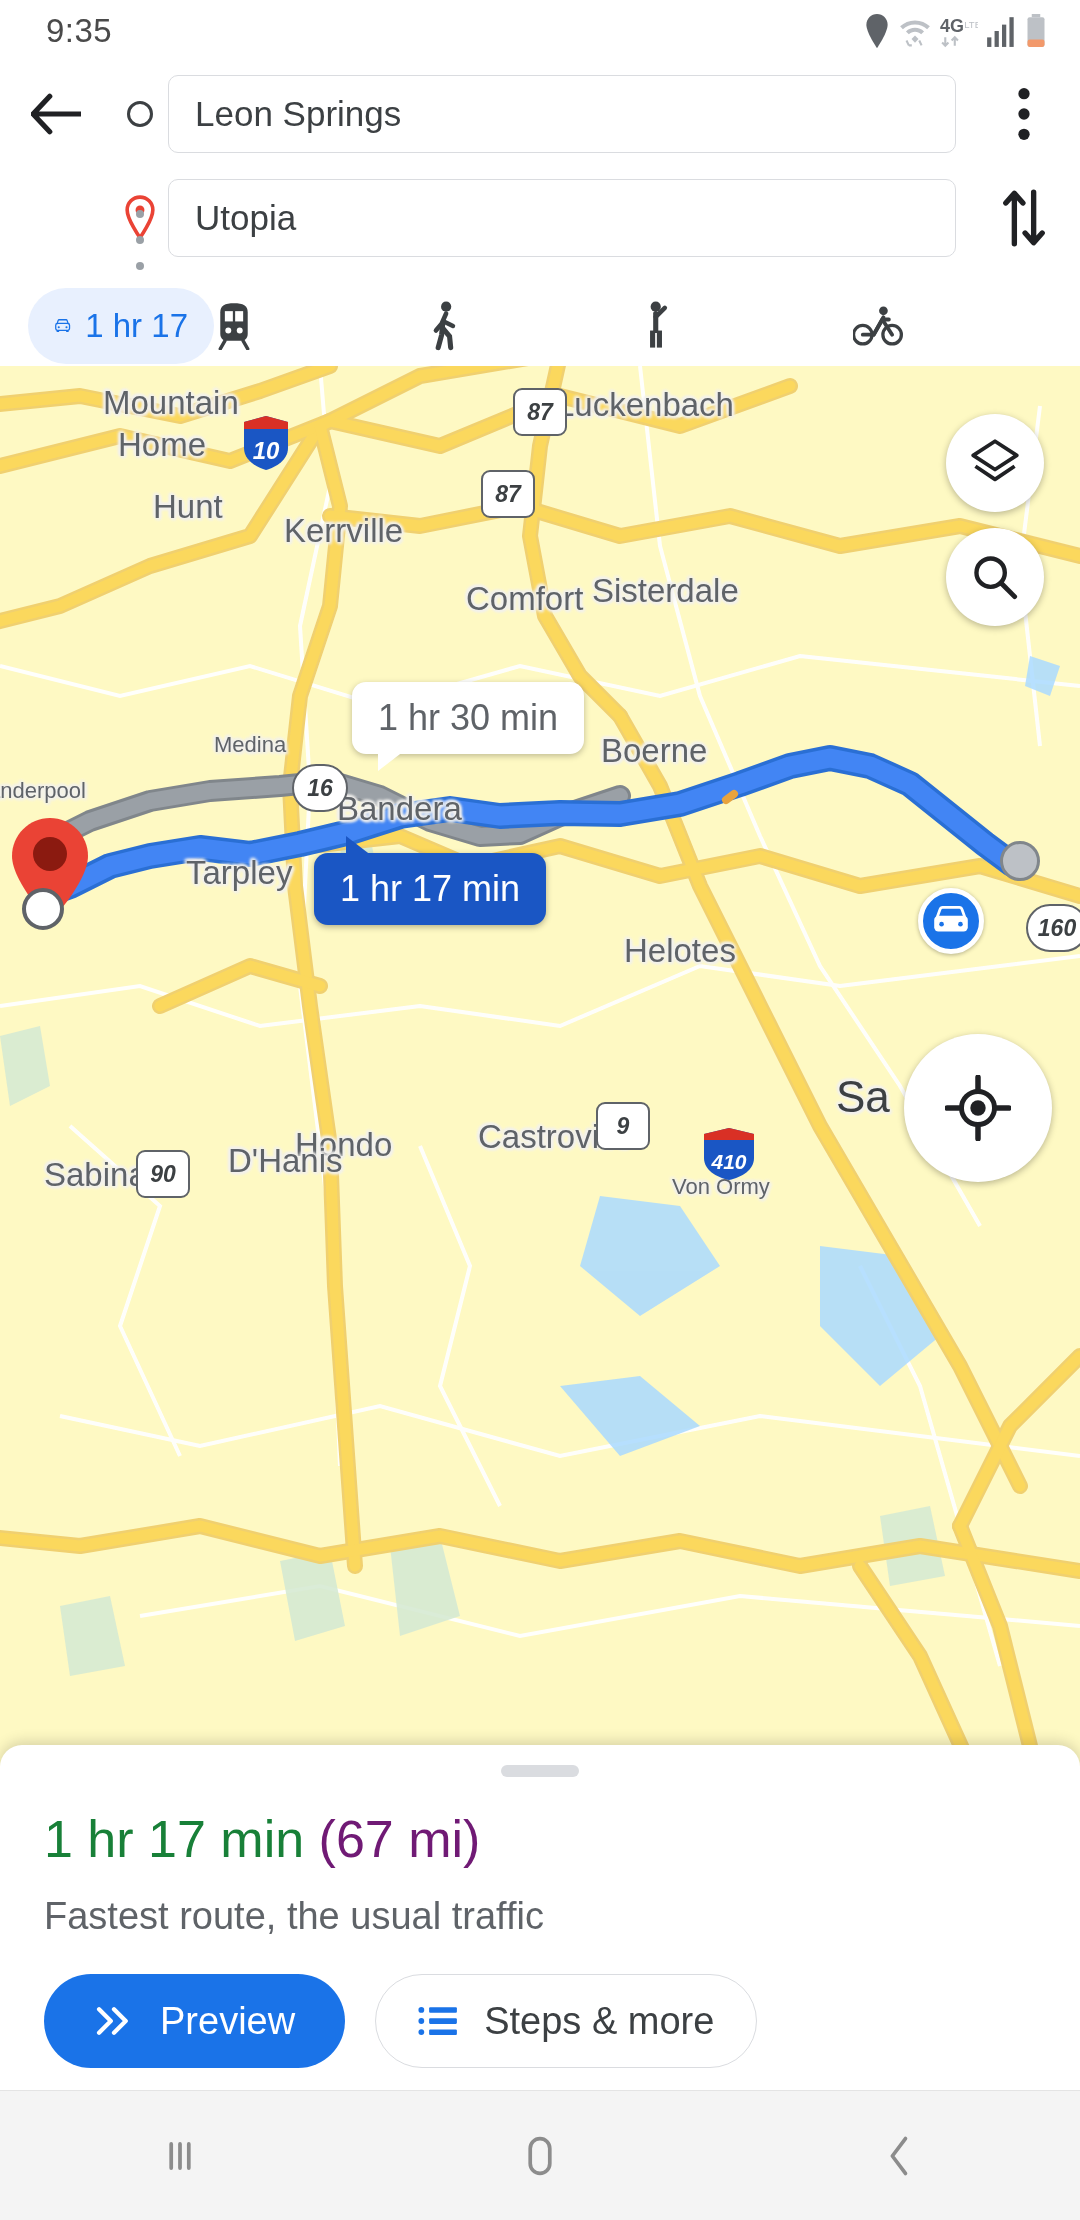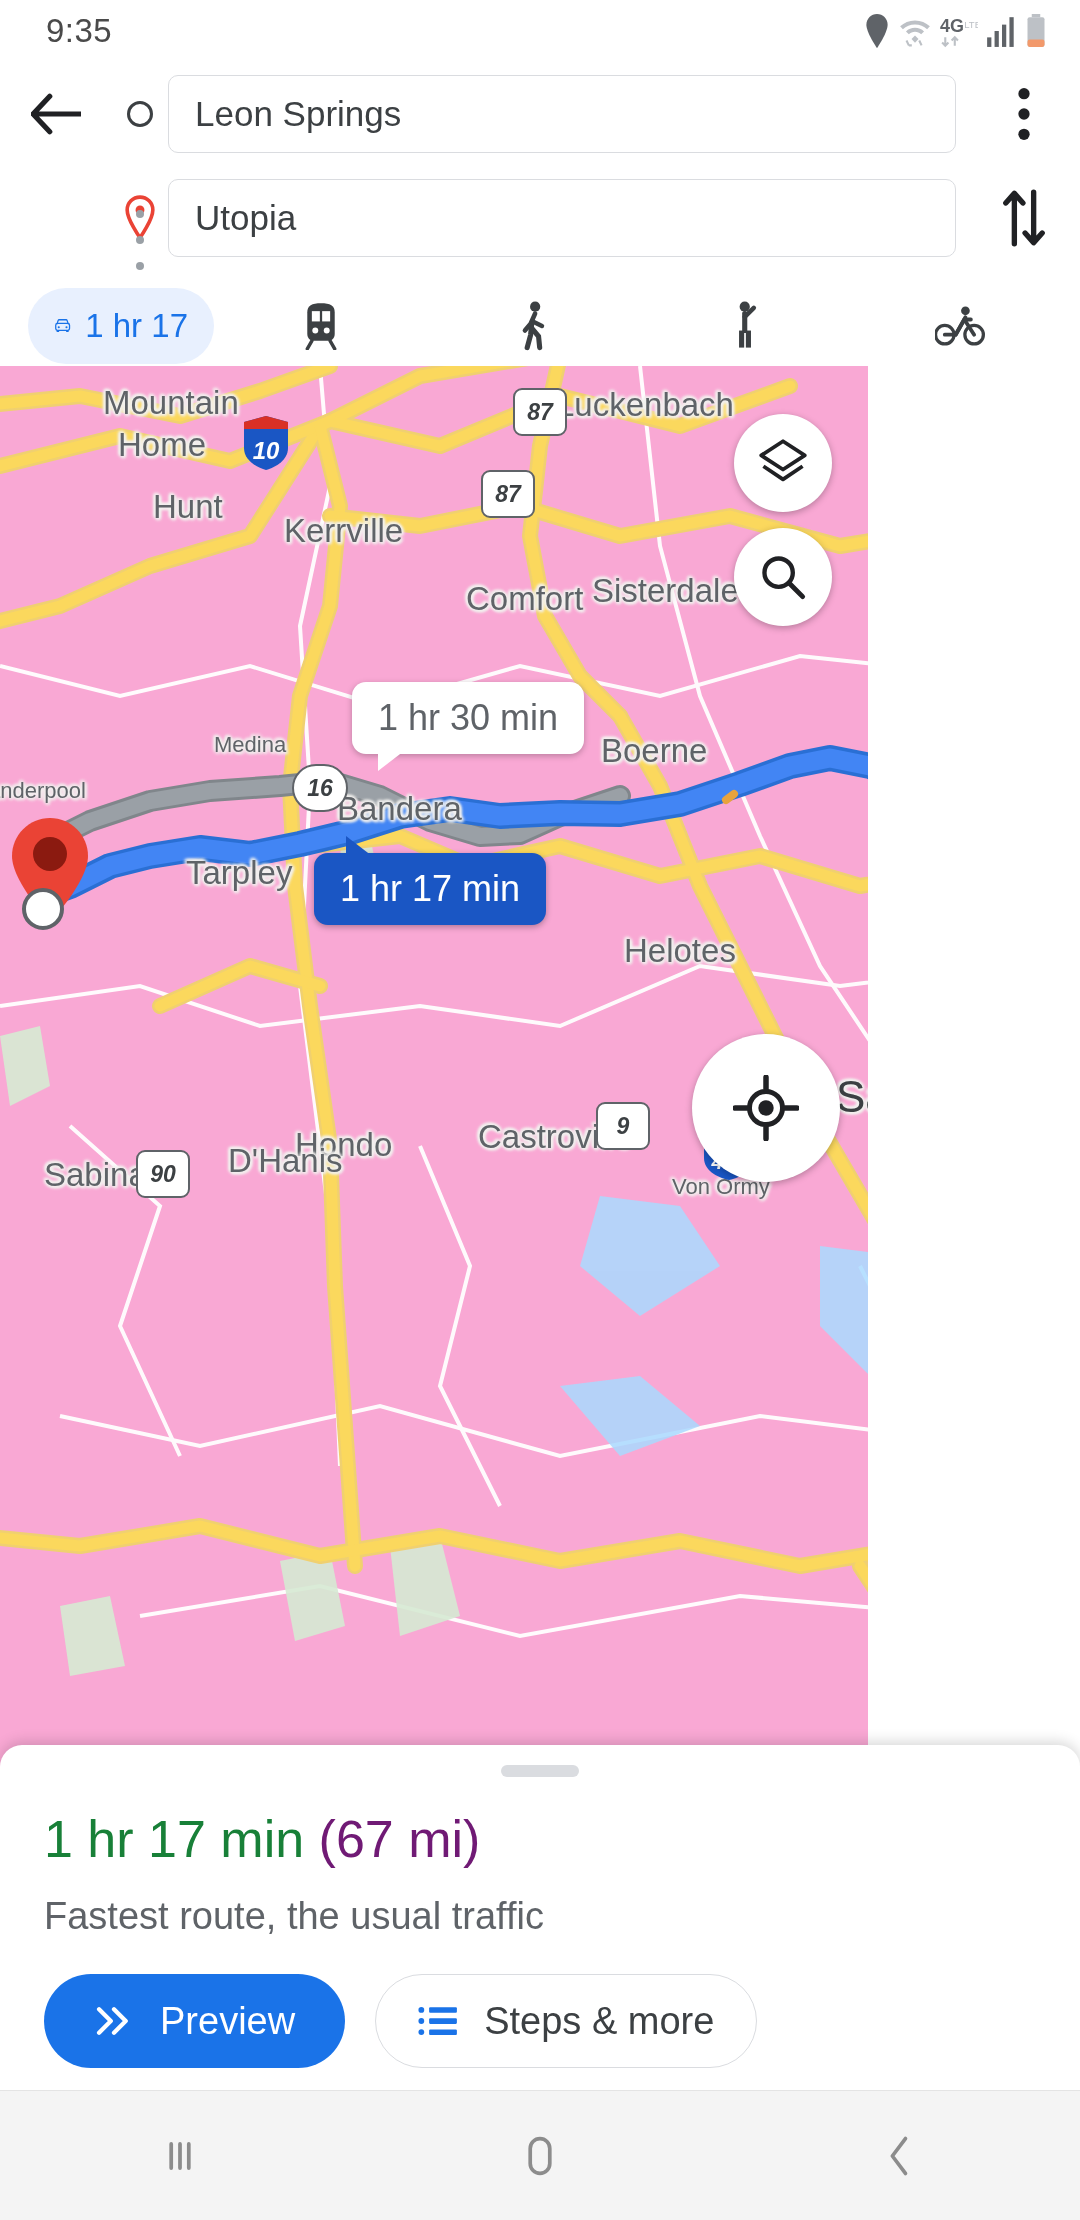--- a/index.html
+++ b/index.html
@@ -47,32 +47,32 @@
     top:148px; height:60px;
     display:flex; flex-direction:column; align-items:center; justify-content:space-between;
   }
   .dots-connector i { width:8px; height:8px; border-radius:50%; background:#9aa0a6; display:block; }
 
   
   .modes {
     display:flex; align-items:center; height:96px;
     background:#fff; padding:0 14px;
   }
-  .mode { flex:1; display:flex; align-items:center; justify-content:center; height:76px; }
+  .mode { flex:1; display:flex; align-items:center; justify-content:flex-start; height:76px; }
   .mode.sel {
     background:#e8f0fe; border-radius:40px;
     gap:14px; max-width:186px; margin-left:14px; flex:0 0 auto; padding:0 26px;
   }
   .mode-label { font-size:33px; color:#1a73e8; font-weight:500; white-space:nowrap; }
 
   
   .map {
     position:absolute; top:366px; left:0;
-    width:868px; height:1820px;
-    background:#f9a8d4;
+    width:1080px; height:1820px;
+    background:#fef9c3;
     overflow:hidden;
   }
   .map svg { display:block; }
   .map-label {
     position:absolute; font-size:22px; color:#5f6368;
     white-space:nowrap;
     text-shadow:
       2px 0 3px #f2f1ef, -2px 0 3px #f2f1ef,
       0 2px 3px #f2f1ef, 0 -2px 3px #f2f1ef,
       2px 2px 3px #f2f1ef, -2px -2px 3px #f2f1ef;

